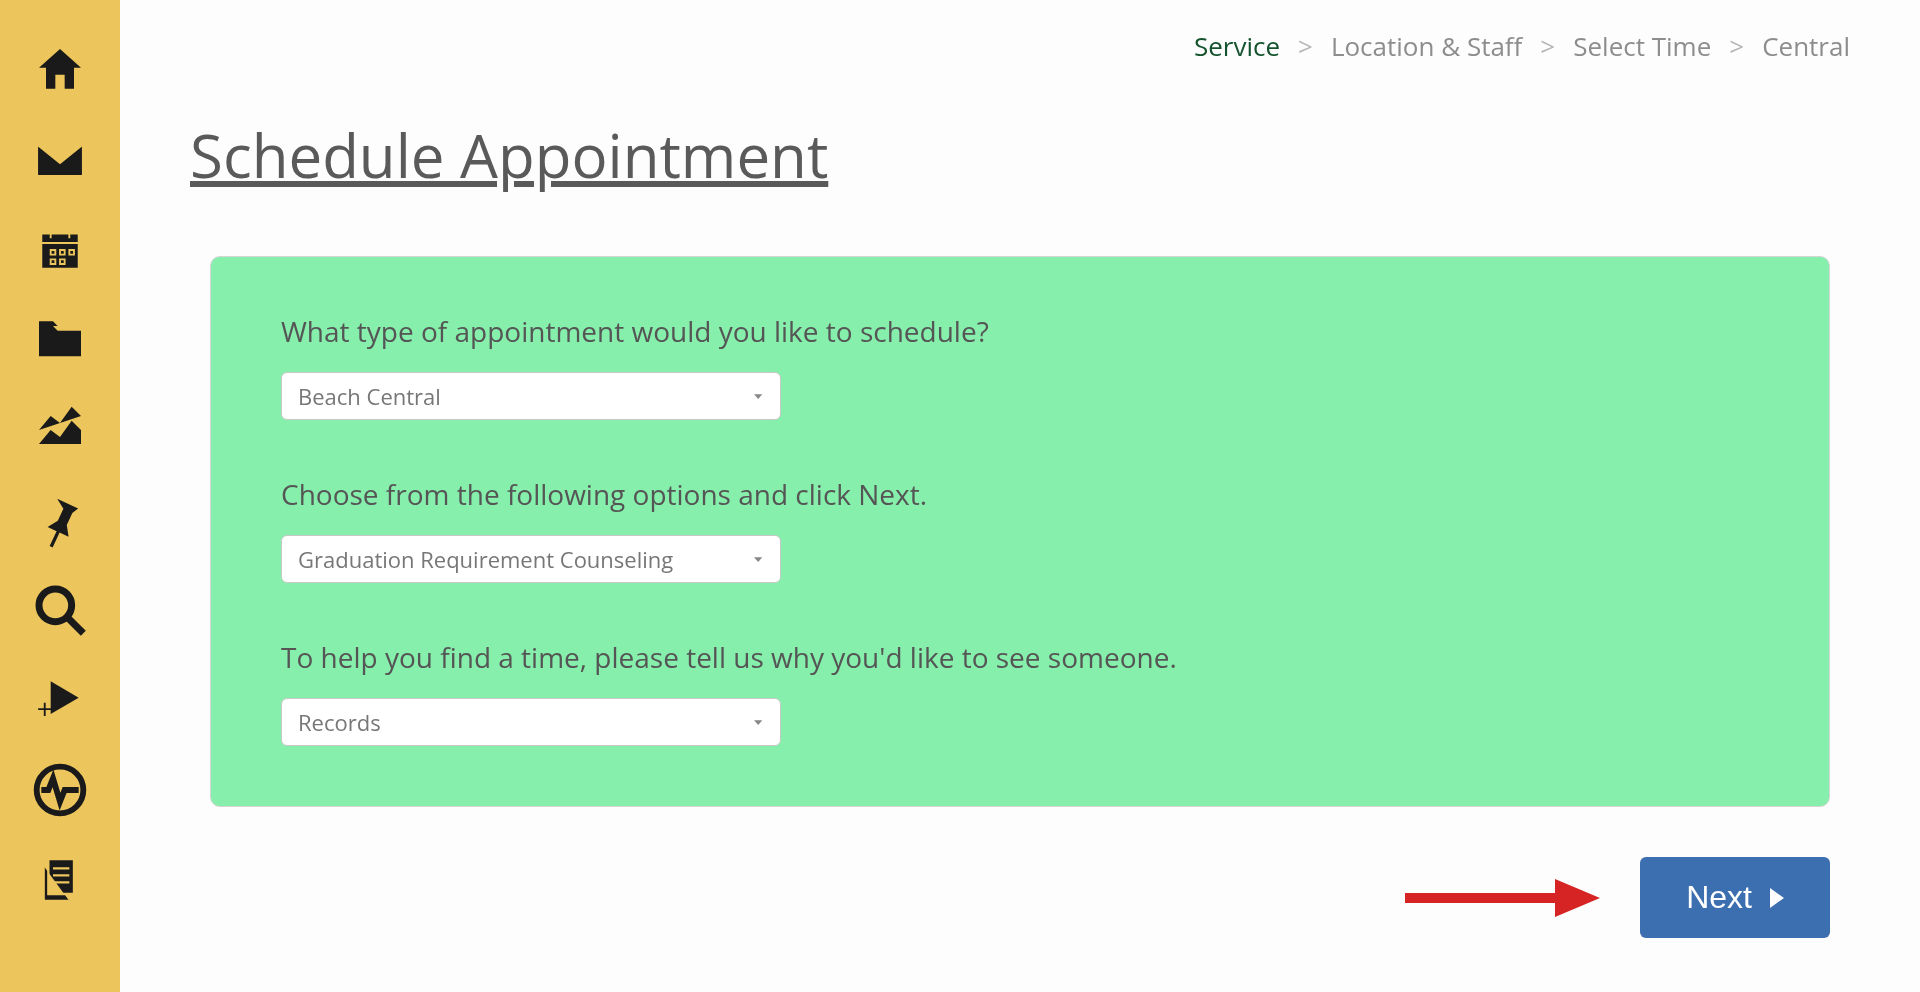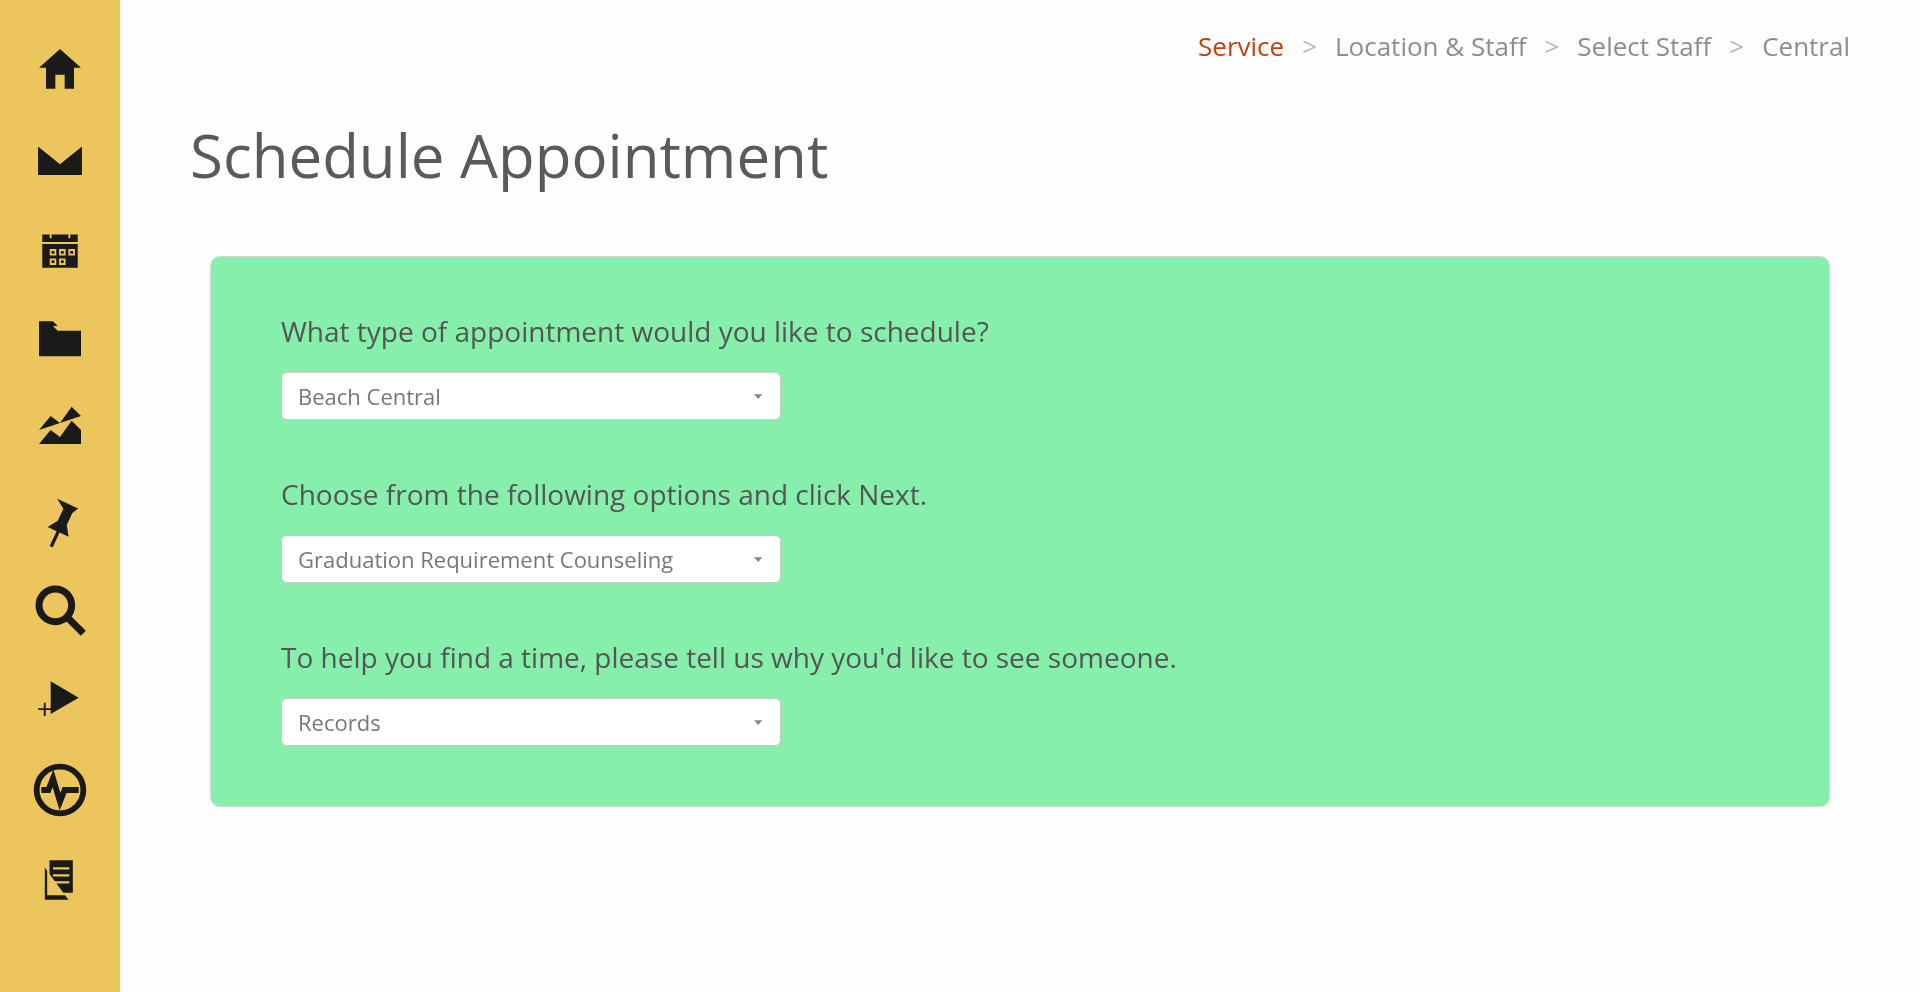--- a/index.html
+++ b/index.html
@@ -42,27 +42,28 @@
   }
   .breadcrumb {
     display: flex;
     justify-content: flex-end;
     gap: 18px;
     padding: 28px 10px 0 0;
     font-size: 26px;
     color: #8d8d8d;
   }
   .breadcrumb .step { cursor: default; }
-  .breadcrumb .step.active { color: #c2410c; }
+  .breadcrumb .step.active { color: #14532d; }
   .breadcrumb .sep { color: #b5b5b5; }
   h1.page-title {
     font-size: 60px;
     font-weight: 400;
     color: #5a5a5a;
     margin: 50px 0 60px 10px;
+    text-decoration: underline;
   }
   .card {
     border: 1px solid #d5d5d5;
     border-radius: 10px;
     background: #86efac;
     padding: 55px 70px 60px 70px;
     margin-left: 30px;
     margin-right: 30px;
   }
   .field-group { margin-bottom: 55px; }
@@ -191,21 +192,21 @@
     </div>
   </nav>
 
   <main class="main">
 
     <div class="breadcrumb">
       <span class="step active">Service</span>
       <span class="sep">&gt;</span>
       <span class="step">Location &amp; Staff</span>
       <span class="sep">&gt;</span>
-      <span class="step">Select Staff</span>
+      <span class="step">Select Time</span>
       <span class="sep">&gt;</span>
       <span class="step">Central</span>
     </div>
 
     <h1 class="page-title">Schedule Appointment</h1>
 
     <section class="card">
 
       <div class="field-group">
         <div class="field-label">What type of appointment would you like to schedule?</div>
@@ -223,16 +224,26 @@
 
       <div class="field-group">
         <div class="field-label">To help you find a time, please tell us why you'd like to see someone.</div>
         <div class="select-wrap">
           <div class="select">Records</div>
         </div>
       </div>
 
     </section>
 
+    <div class="footer">
+      <svg class="arrow-anno" viewBox="0 0 200 50">
+        <line x1="5" y1="25" x2="160" y2="25" stroke="#d62323" stroke-width="10"></line>
+        <polygon points="155,6 200,25 155,44" fill="#d62323"></polygon>
+      </svg>
+      <button class="next-btn">
+        <span>Next</span>
+        <span class="tri"></span>
+      </button>
+    </div>
 
   </main>
 
 </div>
 
 </body></html>

